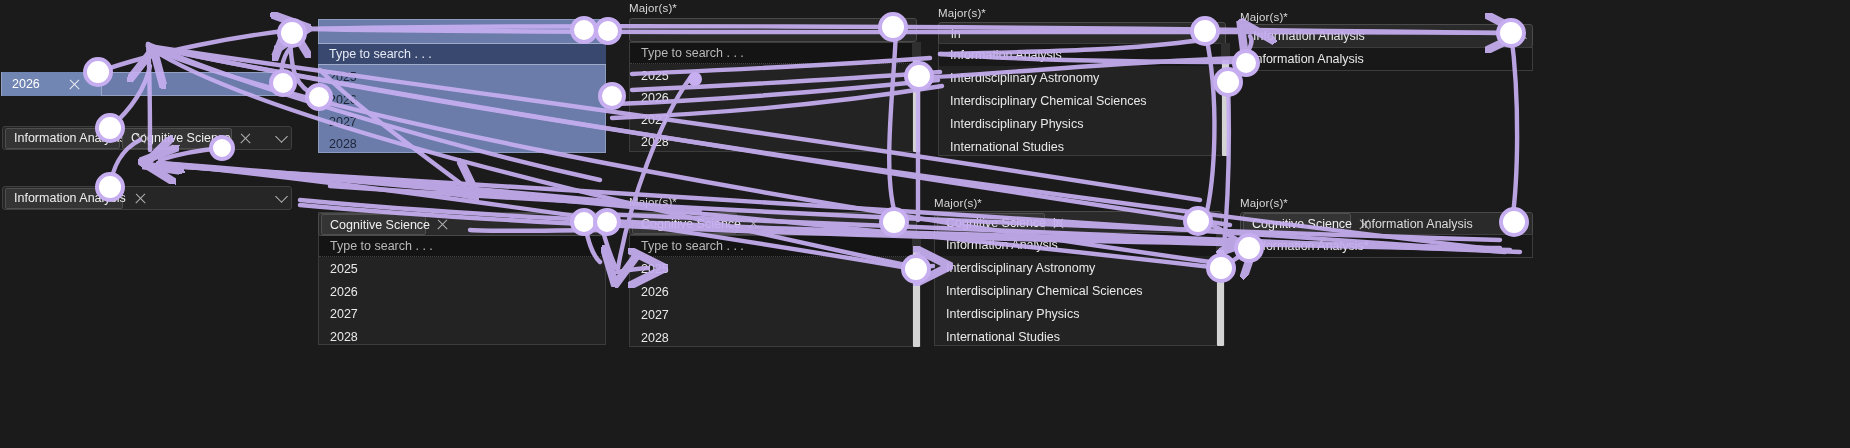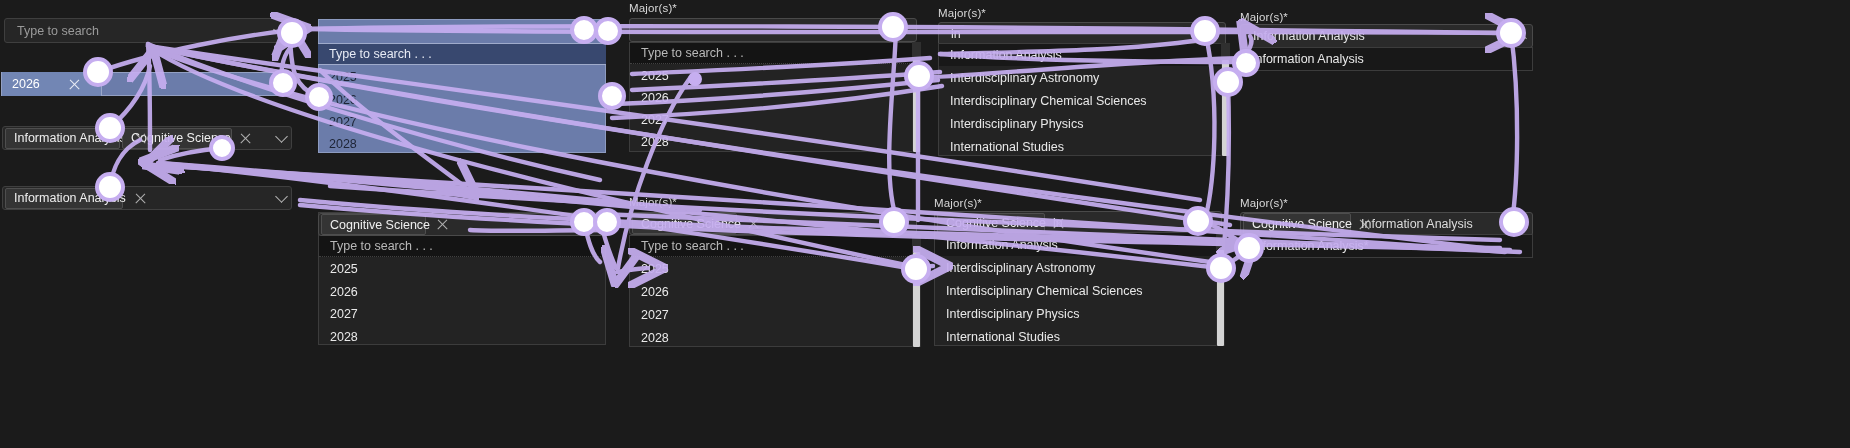--- a/index.html
+++ b/index.html
@@ -170,24 +170,20 @@
     left: 0; top: 0;
     width: 1850px; height: 448px;
     pointer-events: none;
   }
 </style>
 </head>
 <body>
 
 <div id="stage">
 
-  <div class="combo plain" style="left:4px; top:18px; width:285px; height:25px;">
-    <span class="ph">Type to search</span>
-    <span class="caret" style="right:4px;"></span>
-  </div>
 
   <div class="sel-chipbar" style="left:1px; top:72px; width:289px; height:24px;">
     <div class="sel-chip" style="width:100px;">
       <span>2026</span>
       <span class="x"></span>
     </div>
     <span class="caret" style="right:7px;border-color:#e6eaf3;"></span>
   </div>
 
   <div class="combo plain" style="left:2px; top:126px; width:290px; height:24px; padding:0 2px;">

